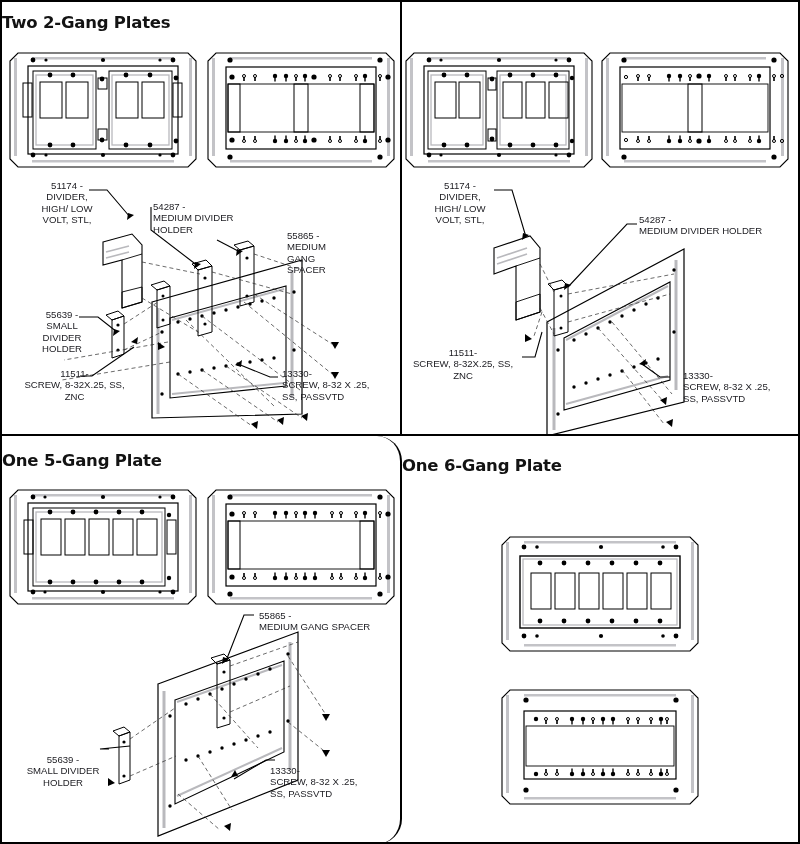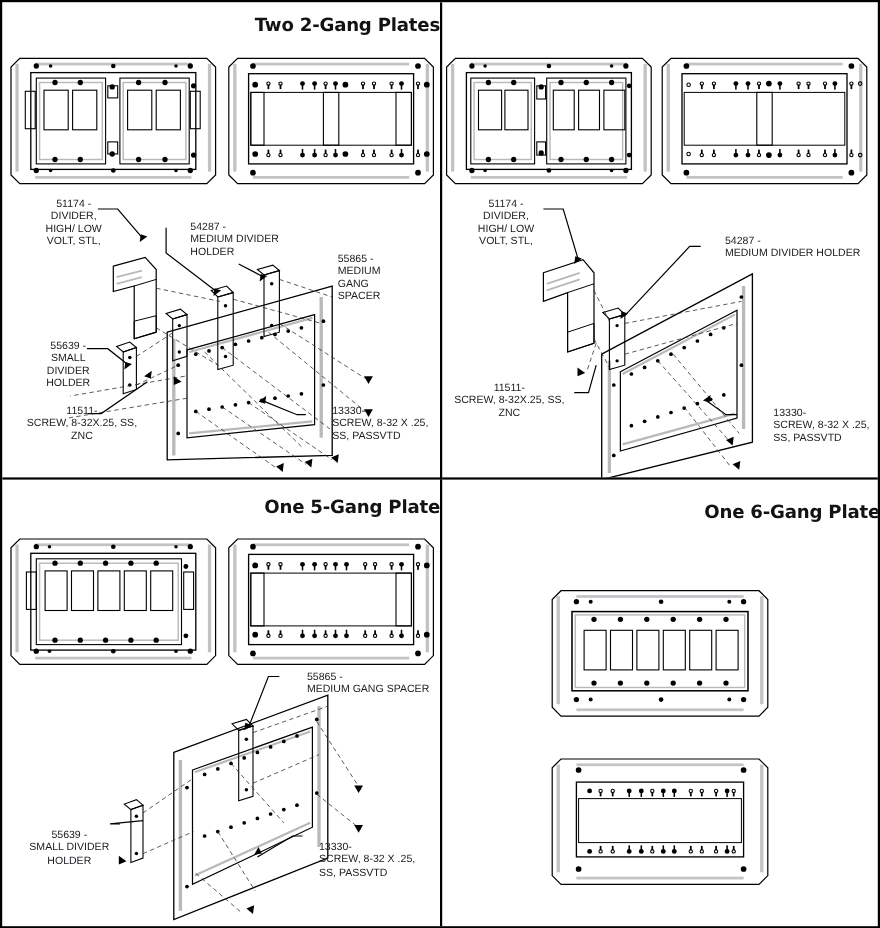--- a/index.html
+++ b/index.html
@@ -20,28 +20,28 @@
     border: 2px solid #000000;
     overflow: hidden;
   }
   .quad {
     position: absolute;
     box-sizing: border-box;
     overflow: hidden;
   }
   .q-tl { left: 0;     top: 0;     width: 400px; height: 434px; border-right: 2px solid #000; border-bottom: 2px solid #000; }
   .q-tr { left: 400px; top: 0;     width: 398px; height: 434px; border-bottom: 2px solid #000; }
-  .q-bl { left: 0;     top: 434px; width: 400px; height: 408px; border-right: 2px solid #000; }
+  .q-bl { left: 0;     top: 434px; width: 400px; height: 408px; border-right: 2px solid #000; border-radius: 25px; }
   .q-br { left: 400px; top: 434px; width: 398px; height: 408px; padding-left: 40px; }
 
   .panel-title {
     position: absolute;
     left: 0;
     right: 0;
-    text-align: right;
+    text-align: left;
     font-family: "DejaVu Sans", sans-serif;
     font-weight: bold;
     font-size: 16.5px;
     letter-spacing: -0.2px;
     color: #131313;
     white-space: nowrap;
   }
 
   .svg-layer {
     position: absolute;
@@ -51,21 +51,21 @@
 
   .lbl {
     position: absolute;
     font-family: Liberation Sans, sans-serif;
     font-size: 9.6px;
     line-height: 11.4px;
     color: #1b1b20;
     white-space: pre-line;
   }
   .lbl.c { text-align: center; }
-  .lbl.l { text-align: left; margin-left: 20px; }
+  .lbl.l { text-align: left; }
 
   
   .stroke-k { stroke: #000; fill: none; }
   .fill-k   { fill: #000; stroke: none; }
   .grey-l   { stroke: #b9b9bd; fill: none; }
   .grey-f   { fill: #c3c3c7; stroke: none; }
   .hid      { stroke: #2b2b2b; fill: none; stroke-dasharray: 4 3; stroke-width: 0.7; }
 </style>
 </head>
 <body>

